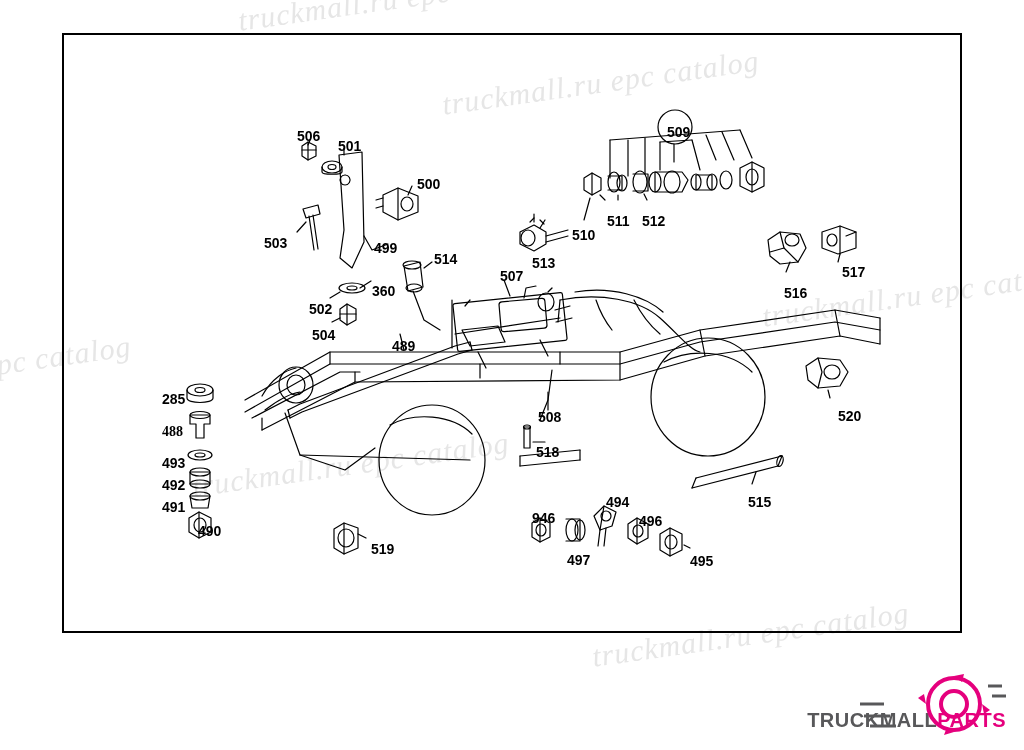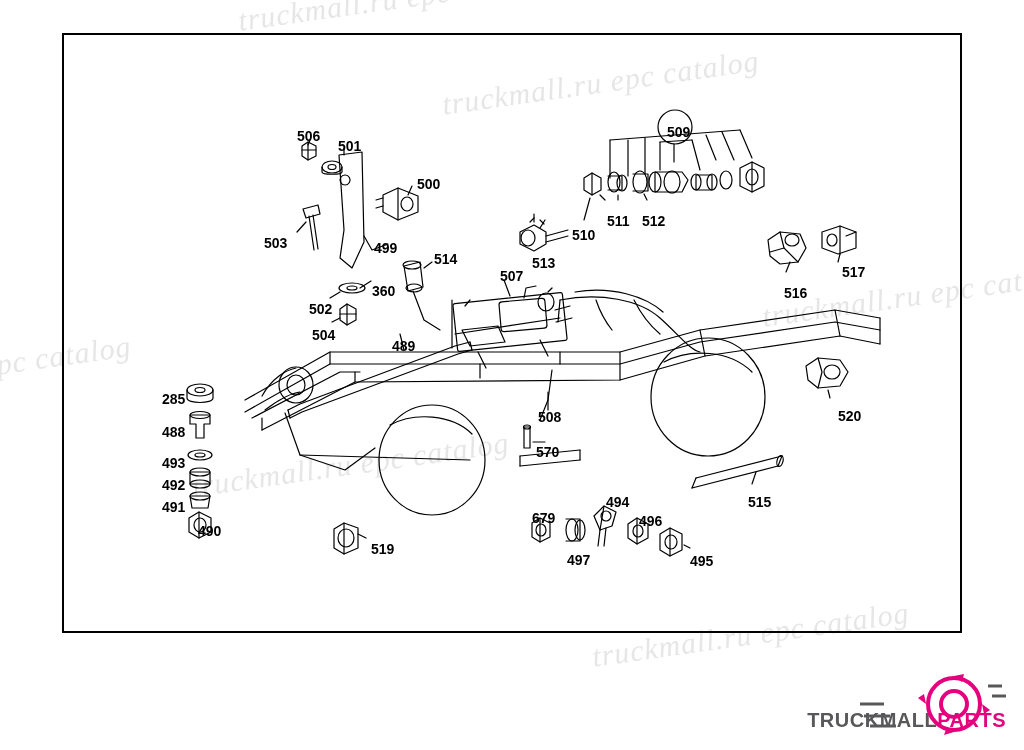--- a/index.html
+++ b/index.html
@@ -339,30 +339,30 @@
       <div class="label" style="left: 500px; top: 268px;">507</div>
       <div class="label" style="left: 532px; top: 211px; margin-top: 44px;">513</div>
       <div class="label" style="left: 572px; top: 227px;">510</div>
       <div class="label" style="left: 607px; top: 213px;">511</div>
       <div class="label" style="left: 642px; top: 213px;">512</div>
       <div class="label" style="left: 667px; top: 124px;">509</div>
       <div class="label" style="left: 784px; top: 285px;">516</div>
       <div class="label" style="left: 842px; top: 264px;">517</div>
       <div class="label" style="left: 838px; top: 408px;">520</div>
       <div class="label" style="left: 538px; top: 409px;">508</div>
-      <div class="label" style="left: 536px; top: 444px;">570</div>
+      <div class="label" style="left: 536px; top: 444px;">518</div>
       <div class="label" style="left: 748px; top: 494px;">515</div>
       <div class="label" style="left: 162px; top: 391px;">285</div>
-      <div class="label" style="left: 162px; top: 424px;">488</div>
+      <div class="label" style="left: 162px; top: 424px; font-family: Liberation Serif, serif;">488</div>
       <div class="label" style="left: 162px; top: 455px;">493</div>
       <div class="label" style="left: 162px; top: 477px;">492</div>
       <div class="label" style="left: 162px; top: 499px;">491</div>
       <div class="label" style="left: 162px; top: 523px; margin-left: 36px;">490</div>
       <div class="label" style="left: 371px; top: 541px;">519</div>
-      <div class="label" style="left: 532px; top: 510px;">679</div>
+      <div class="label" style="left: 532px; top: 510px;">946</div>
       <div class="label" style="left: 567px; top: 552px;">497</div>
       <div class="label" style="left: 606px; top: 494px;">494</div>
       <div class="label" style="left: 639px; top: 513px;">496</div>
       <div class="label" style="left: 690px; top: 553px;">495</div>
     </div>
 
   <div class="logo">
     <div class="logo-text">
       <span>TRUCKMALL</span><span class="accent">PARTS</span>
     </div>

